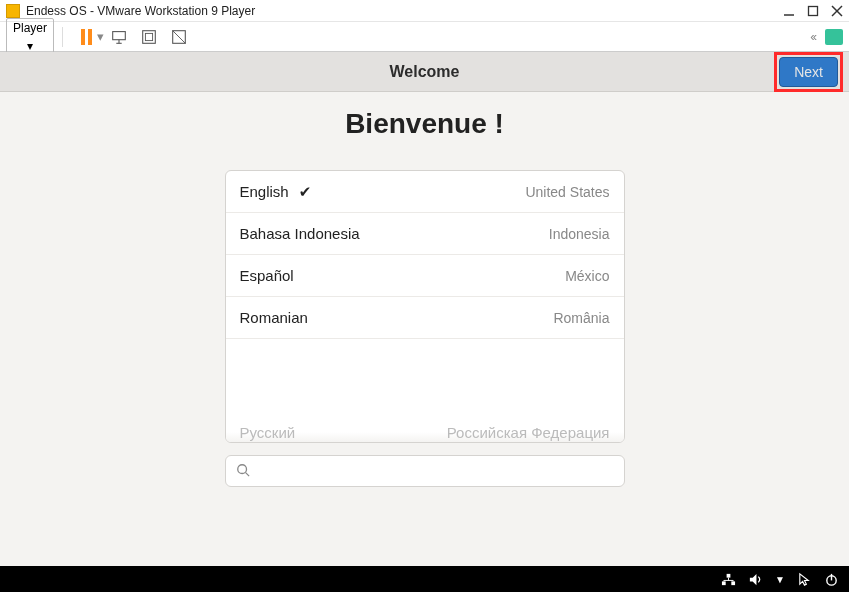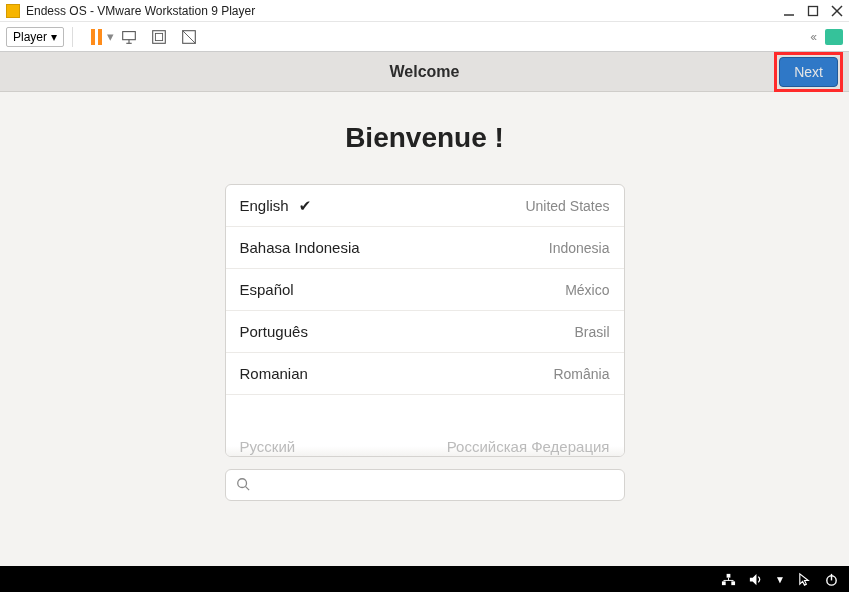--- a/index.html
+++ b/index.html
@@ -42,20 +42,21 @@
     padding: 0 6px;
     border-bottom: 1px solid #ccc;
   }
   .player-menu {
     display: flex; align-items: center; gap: 4px;
     padding: 2px 6px;
     border: 1px solid #bbb;
     border-radius: 2px;
     font-size: 12px;
     cursor: pointer;
+    flex-direction: column;
   }
   .vmw-sep { width:1px; height:20px; background:#ddd; margin:0 8px; }
   .vmw-icon { width:18px; height:18px; display:flex; align-items:center; justify-content:center; margin:0 6px; cursor:pointer; }
   .pause-bars { display:flex; gap:3px; }
   .pause-bars span { width:4px; height:16px; background:#ff8c1a; display:block; }
   .vmw-right { margin-left:auto; display:flex; align-items:center; gap:10px; }
   .chevrons { color:#888; font-size:13px; letter-spacing:-2px; }
   .msg-icon { width:18px; height:16px; background:#35c29a; border-radius:2px; position:relative; }
 
   
@@ -83,21 +84,21 @@
     background: #2f78c7;
     color: #e5e5e5;
     border: 1px solid #215a98;
     border-radius: 4px;
     padding: 6px 14px;
     font-size: 14px;
     cursor: pointer;
   }
 
   
-  .content { padding-top: 30px; text-align:center; }
+  .content { padding-top: 16px; text-align:center; }
   .big-title { font-size: 28px; font-weight: 800; color:#222; margin-bottom: 30px; }
 
   .lang-list {
     width: 400px;
     margin: 0 auto;
     background: #fff;
     border: 1px solid #d5d3d0;
     border-radius: 6px;
     overflow: hidden;
     height: 273px;
@@ -252,26 +253,20 @@
         <div class="lang-country">Indonesia</div>
       </div>
       <div class="lang-row">
         <div class="lang-name">
             <span>Español</span>
           </div>
         <div class="lang-country">México</div>
       </div>
       <div class="lang-row">
         <div class="lang-name">
-            <span>Português</span>
-          </div>
-        <div class="lang-country">Brasil</div>
-      </div>
-      <div class="lang-row">
-        <div class="lang-name">
             <span>Romanian</span>
           </div>
         <div class="lang-country">România</div>
       </div>
       <div class="cutoff">
         <span>Русский</span>
         <span>Российская Федерация</span>
       </div>
     </div>
 

